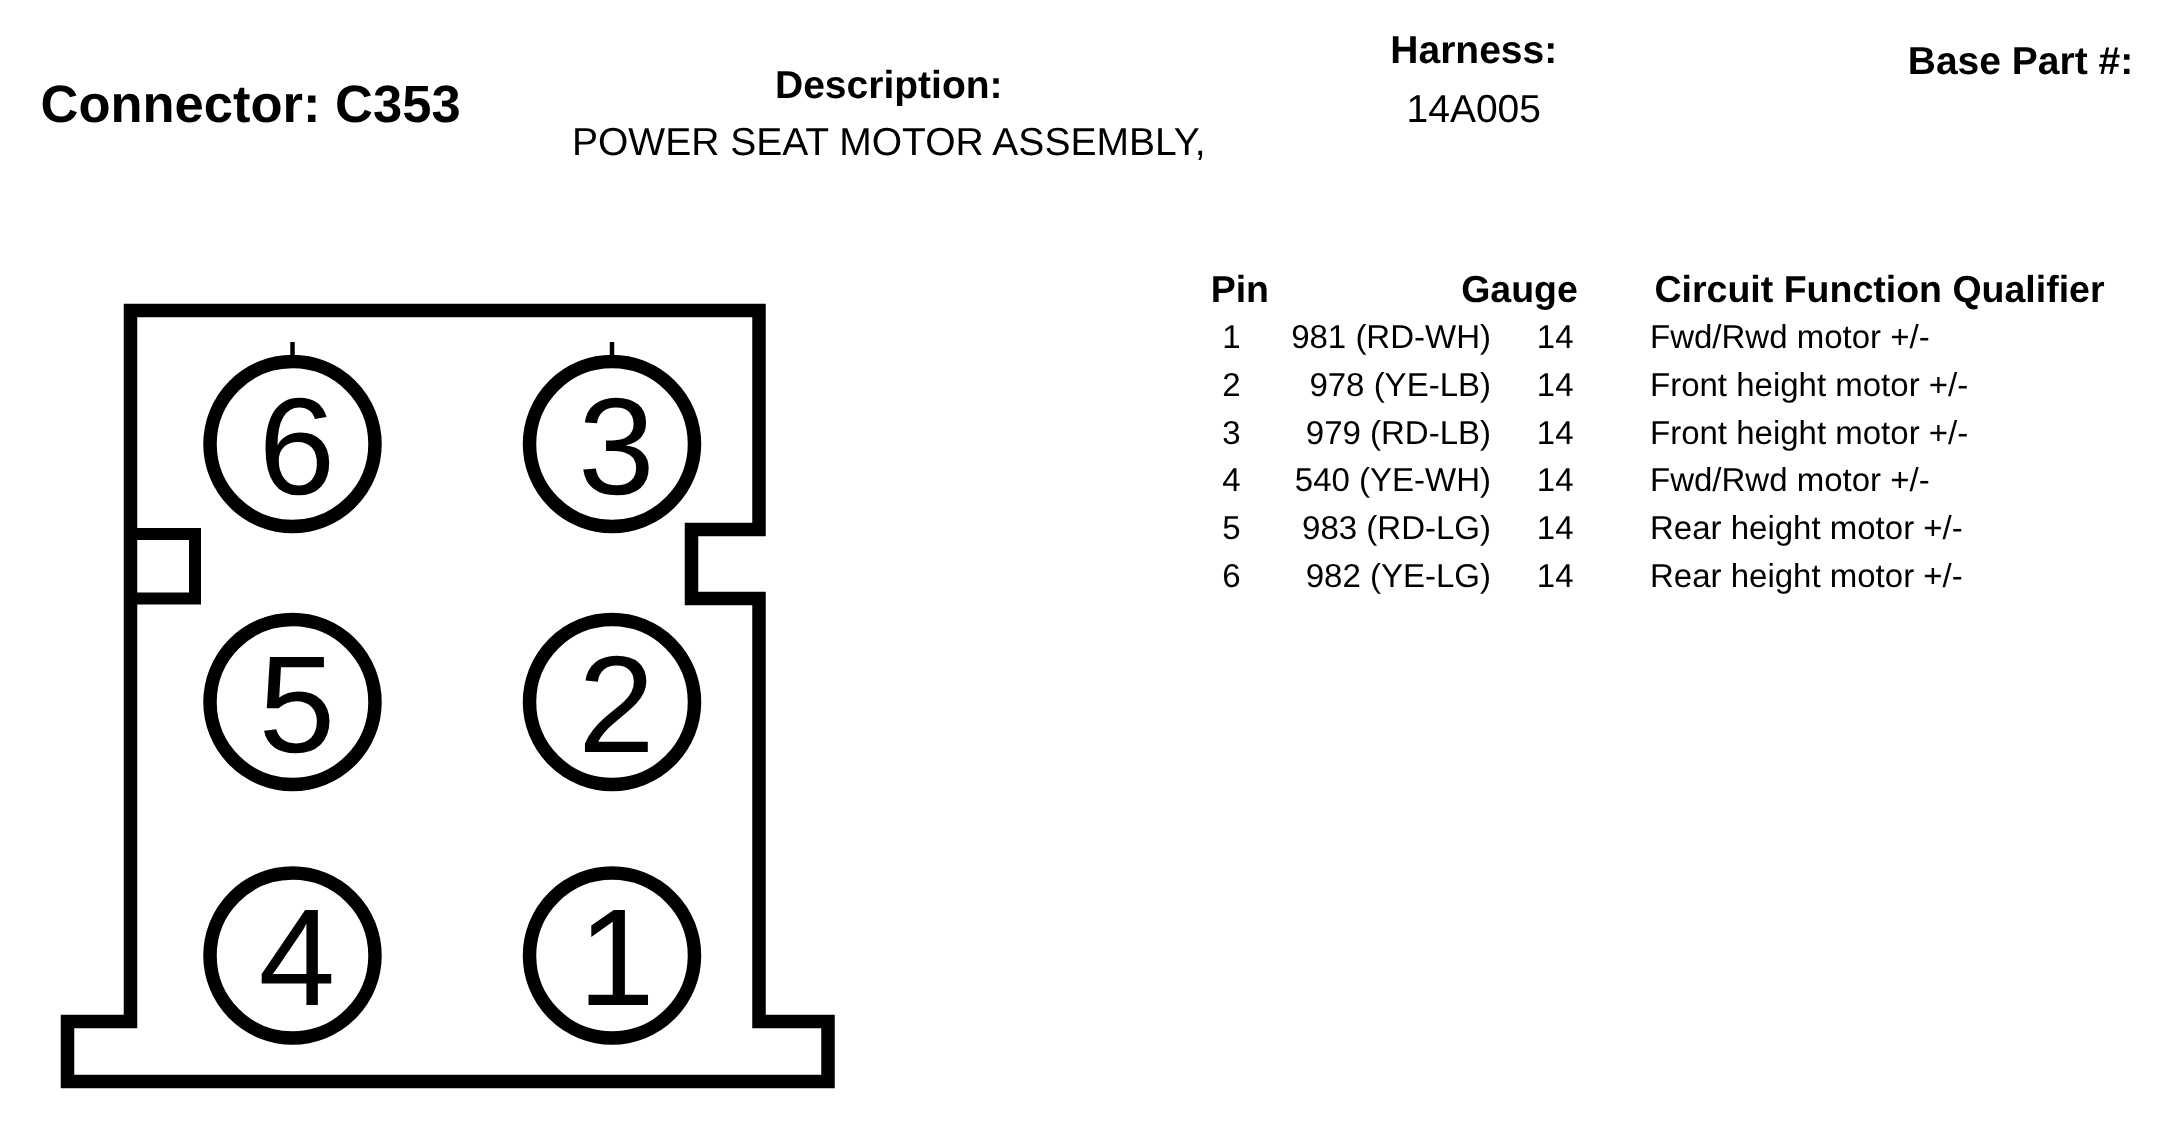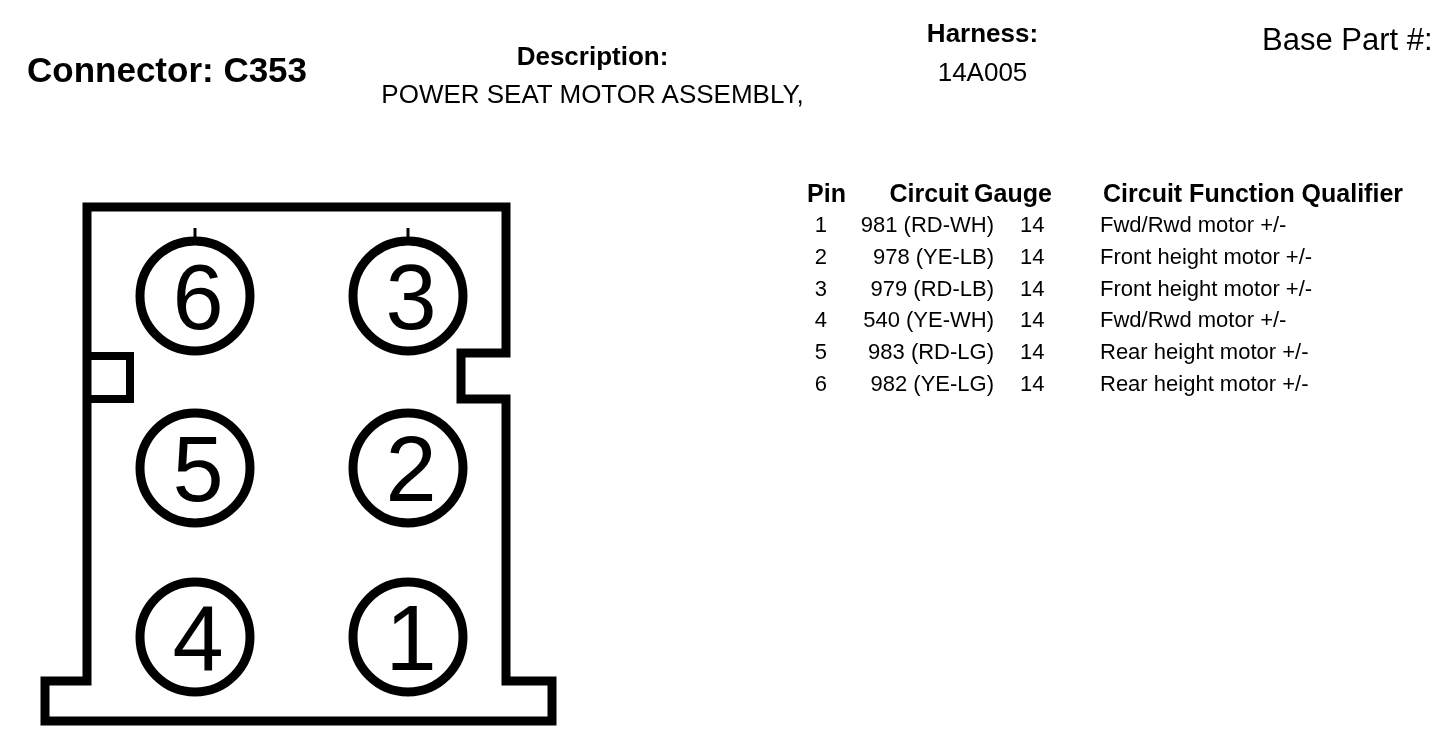--- a/index.html
+++ b/index.html
@@ -10,34 +10,34 @@
     position:relative;overflow:hidden;
   }
   .abs{position:absolute;}
 
   
   .conn-title{left:27px;top:50px;font-size:35px;font-weight:bold;line-height:40px;white-space:nowrap;}
   .desc-block{left:355px;top:20px;width:475px;text-align:center;font-size:26px;line-height:32px;}
   .desc-block .lbl{font-weight:bold;margin-bottom:6px;margin-top:20px;}
   .harness-block{left:870px;top:17px;width:225px;text-align:center;font-size:26px;line-height:32px;}
   .harness-block .lbl{font-weight:bold;margin-bottom:7px;}
-  .basepart{left:1262px;top:24px;width:170px;text-align:center;font-size:31px;font-weight:normal;line-height:32px;white-space:nowrap;}
+  .basepart{left:1262px;top:24px;width:170px;text-align:center;font-size:26px;font-weight:bold;line-height:32px;white-space:nowrap;}
 
   
   .row{position:absolute;left:0;width:1156px;height:34px;}
   .cell{position:absolute;top:0;white-space:nowrap;}
   .thead .cell{font-size:25px;font-weight:bold;line-height:28px;}
   .trow  .cell{font-size:22px;line-height:25px;}
   .h1{left:800px;width:46px;text-align:right;}
   .h2{left:840px;width:178px;text-align:center;}
   .h3{left:952px;width:122px;text-align:center;}
   .h4{left:1103px;}
   .v1{left:770px;width:57px;text-align:right;}
   .v2{left:840px;width:154px;text-align:right;}
-  .v3{left:1020px;width:84px;text-align:left;}
+  .v3{left:965px;width:84px;text-align:right;}
   .v4{left:1100px;}
 
   
   .drawing{left:0;top:0;}
 </style>
 </head>
 <body>
 
 <div class="abs conn-title">Connector: C353</div>
 
@@ -72,21 +72,20 @@
   <text x="198" y="329" text-anchor="middle" font-size="92" font-family="Liberation Sans, sans-serif" fill="#000000">6</text>
   <text x="411" y="329" text-anchor="middle" font-size="92" font-family="Liberation Sans, sans-serif" fill="#000000">3</text>
   <text x="198" y="501" text-anchor="middle" font-size="92" font-family="Liberation Sans, sans-serif" fill="#000000">5</text>
   <text x="411" y="501" text-anchor="middle" font-size="92" font-family="Liberation Sans, sans-serif" fill="#000000">2</text>
   <text x="198" y="670" text-anchor="middle" font-size="92" font-family="Liberation Sans, sans-serif" fill="#000000">4</text>
   <text x="411" y="670" text-anchor="middle" font-size="92" font-family="Liberation Sans, sans-serif" fill="#000000">1</text>
 </svg>
 
 <div class="row thead" style="top:179px">
   <span class="cell h1">Pin</span>
-  <span class="cell h2">Circuit</span>
   <span class="cell h3">Gauge</span>
   <span class="cell h4">Circuit Function Qualifier</span>
 </div>
 
 <div class="row trow" style="top:212px">
   <span class="cell v1">1</span>
   <span class="cell v2">981 (RD-WH)</span>
   <span class="cell v3">14</span>
   <span class="cell v4">Fwd/Rwd motor +/-</span>
 </div>

